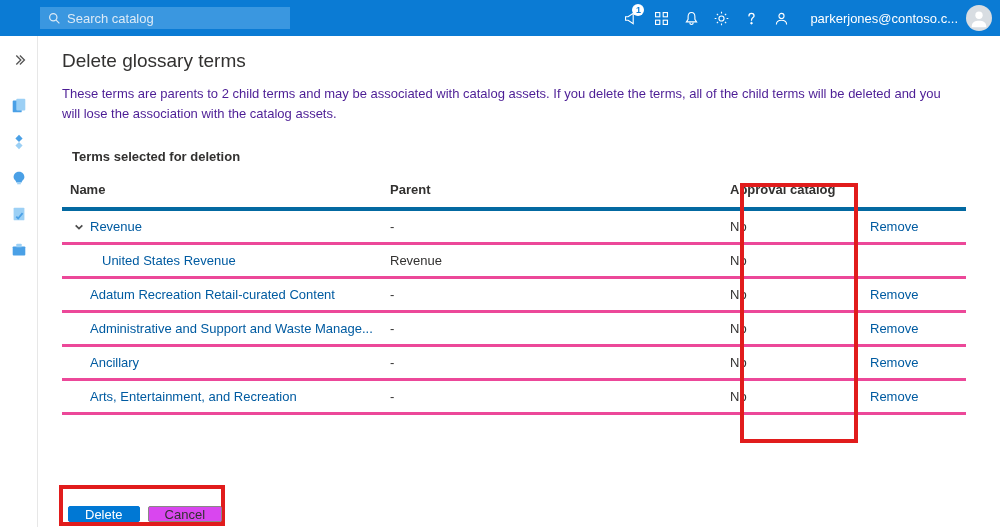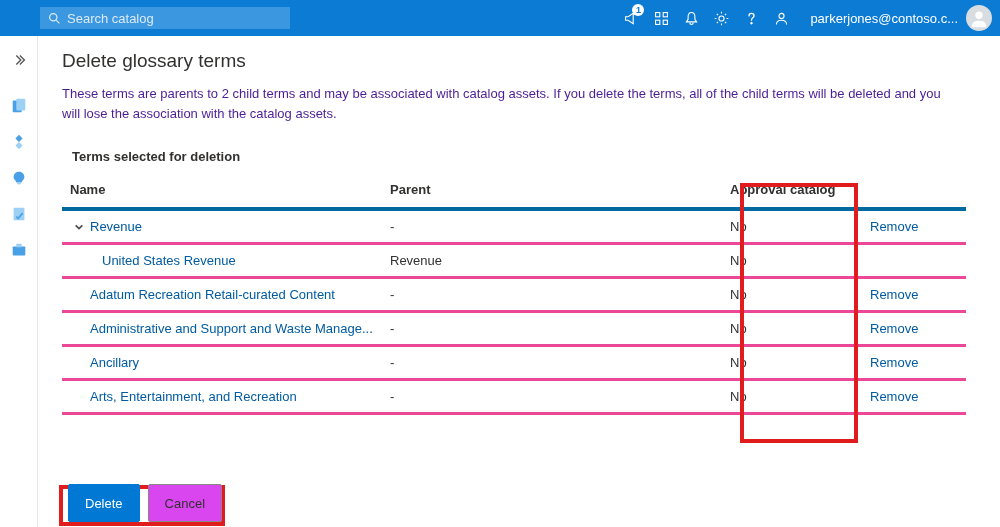--- a/index.html
+++ b/index.html
@@ -55,21 +55,21 @@
   col.c-parent { width: 340px; }
   col.c-approval { width: 140px; }
   col.c-remove { width: auto; }
 
   
   .hlbox-approval { position: absolute; border: 4px solid #e11c1c; pointer-events: none; left: 740px; top: 183px; width: 118px; height: 260px; }
   .hlbox-buttons { position: absolute; border: 4px solid #e11c1c; pointer-events: none; left: 59px; top: 485px; width: 166px; height: 41px; }
 
   
   .footer-btns { position: absolute; left: 68px; bottom: 5px; display: flex; gap: 8px; }
-  .btn { height: 38px; min-width: 66px; padding: 0 16px; font-size: 13px; border-radius: 2px; cursor: pointer; display: flex; align-items: center; justify-content: center; }
+  .btn { height: 16px; min-width: 66px; padding: 0 16px; font-size: 13px; border-radius: 2px; cursor: pointer; display: flex; align-items: center; justify-content: center; }
   .btn-primary { background: #0078d4; color: #fff; border: 1px solid #0078d4; }
   .btn-secondary { background: #d946ef; color: #323130; border: 1px solid #8a8886; }
 
   
   td.approval { padding-left: 22px; }
   th.approval-h { padding-left: 10px; }
 </style>
 </head>
 <body>
 

